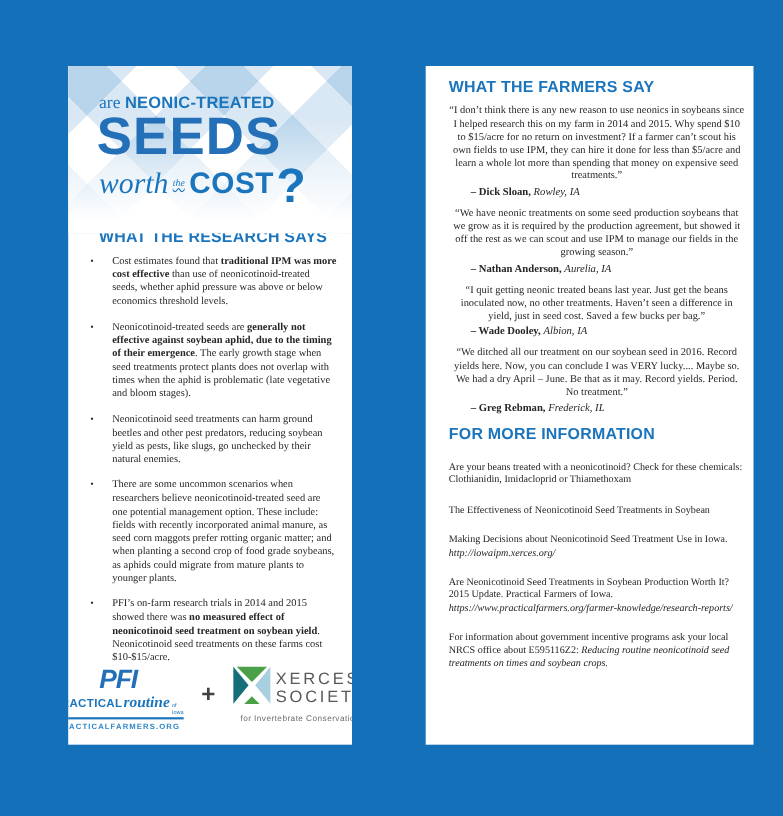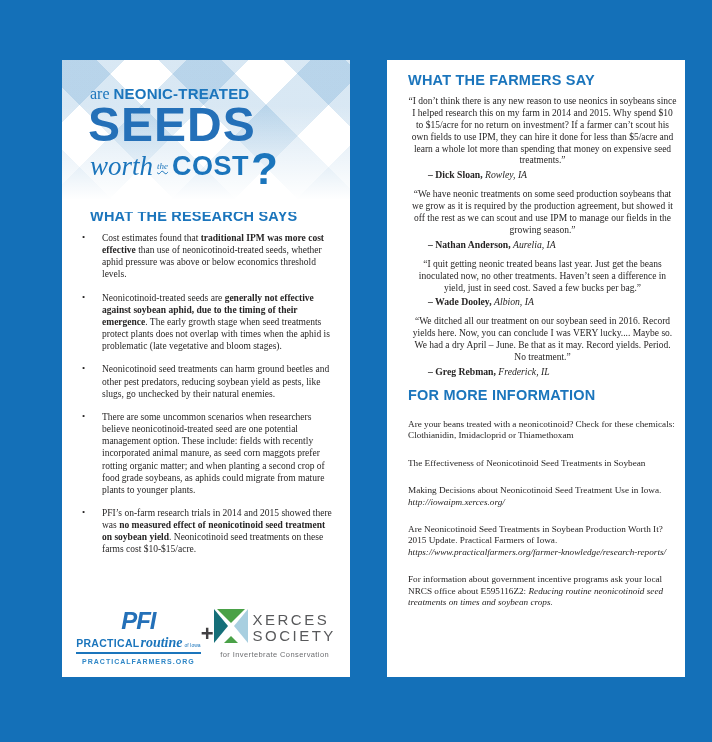--- a/index.html
+++ b/index.html
@@ -4,21 +4,21 @@
 <style>
   html,body{margin:0;padding:0;}
   body{
     width:712px;height:742px;position:relative;overflow:hidden;
     background:#1470b8;
     font-family:"Liberation Serif",serif;
   }
   .card{
     position:absolute;top:60px;height:617px;background:#ffffff;overflow:hidden;
   }
-  .card.front{left:62px;width:288px;}
+  .card.front{left:62px;width:258px;}
   .card.back{left:387px;width:298px;}
 
   
   .title-block{position:relative;height:140px;}
   .pattern{
     position:absolute;top:0;left:0;right:0;height:152px;
     background-color:#ffffff;
     background-image:
       repeating-linear-gradient(45deg, rgba(27,117,188,.17) 0 44px, rgba(255,255,255,0) 44px 88px),
       repeating-linear-gradient(135deg, rgba(27,117,188,.17) 0 44px, rgba(255,255,255,0) 44px 88px),
@@ -49,21 +49,21 @@
   .back h2{margin:0 0 8px 0;}
 
   
   #research-bullets{list-style:none;margin:0;padding:0 14px 0 20px;}
   #research-bullets li{display:flex;margin-bottom:11px;font-size:9.5px;line-height:1.28;color:#272525;}
   #research-bullets .dot{flex:none;width:9px;font-size:9px;}
   #research-bullets .btext{flex:1;padding-left:11px;}
   .b{font-weight:bold;}
 
   
-  .logo-row{position:absolute;left:0;right:0;bottom:12px;display:flex;justify-content:center;align-items:flex-start;gap:0;}
+  .logo-row{position:absolute;left:0;right:0;bottom:12px;display:flex;justify-content:center;align-items:flex-start;gap:16px;}
   .pfi{display:flex;flex-direction:column;align-items:center;}
   .pfi-mark{font-family:"Liberation Sans",sans-serif;font-style:italic;font-weight:bold;font-size:24px;color:#2470b8;letter-spacing:-1px;line-height:1;}
   .pfi-word{display:flex;align-items:baseline;border-bottom:2px solid #1b75bc;padding-bottom:1px;margin-top:2px;color:#1b75bc;}
   .pfi-word .w1{font-family:"Liberation Sans",sans-serif;font-weight:bold;font-size:10.5px;letter-spacing:.3px;}
   .pfi-word .w2{font-family:"Liberation Serif",serif;font-style:italic;font-weight:bold;font-size:14px;margin-left:1px;}
   .pfi-word .w3{font-family:"Liberation Sans",sans-serif;font-size:5px;margin-left:2px;}
   .pfi-url{font-family:"Liberation Sans",sans-serif;font-weight:bold;font-size:7px;letter-spacing:1px;color:#2e86c6;margin-top:4px;}
   .plus{font-family:"Liberation Sans",sans-serif;font-weight:bold;font-size:22px;color:#414042;margin-top:12px;}
   .xerces{display:flex;flex-direction:column;align-items:center;}
   .xerces-top{display:flex;align-items:center;gap:5px;}

